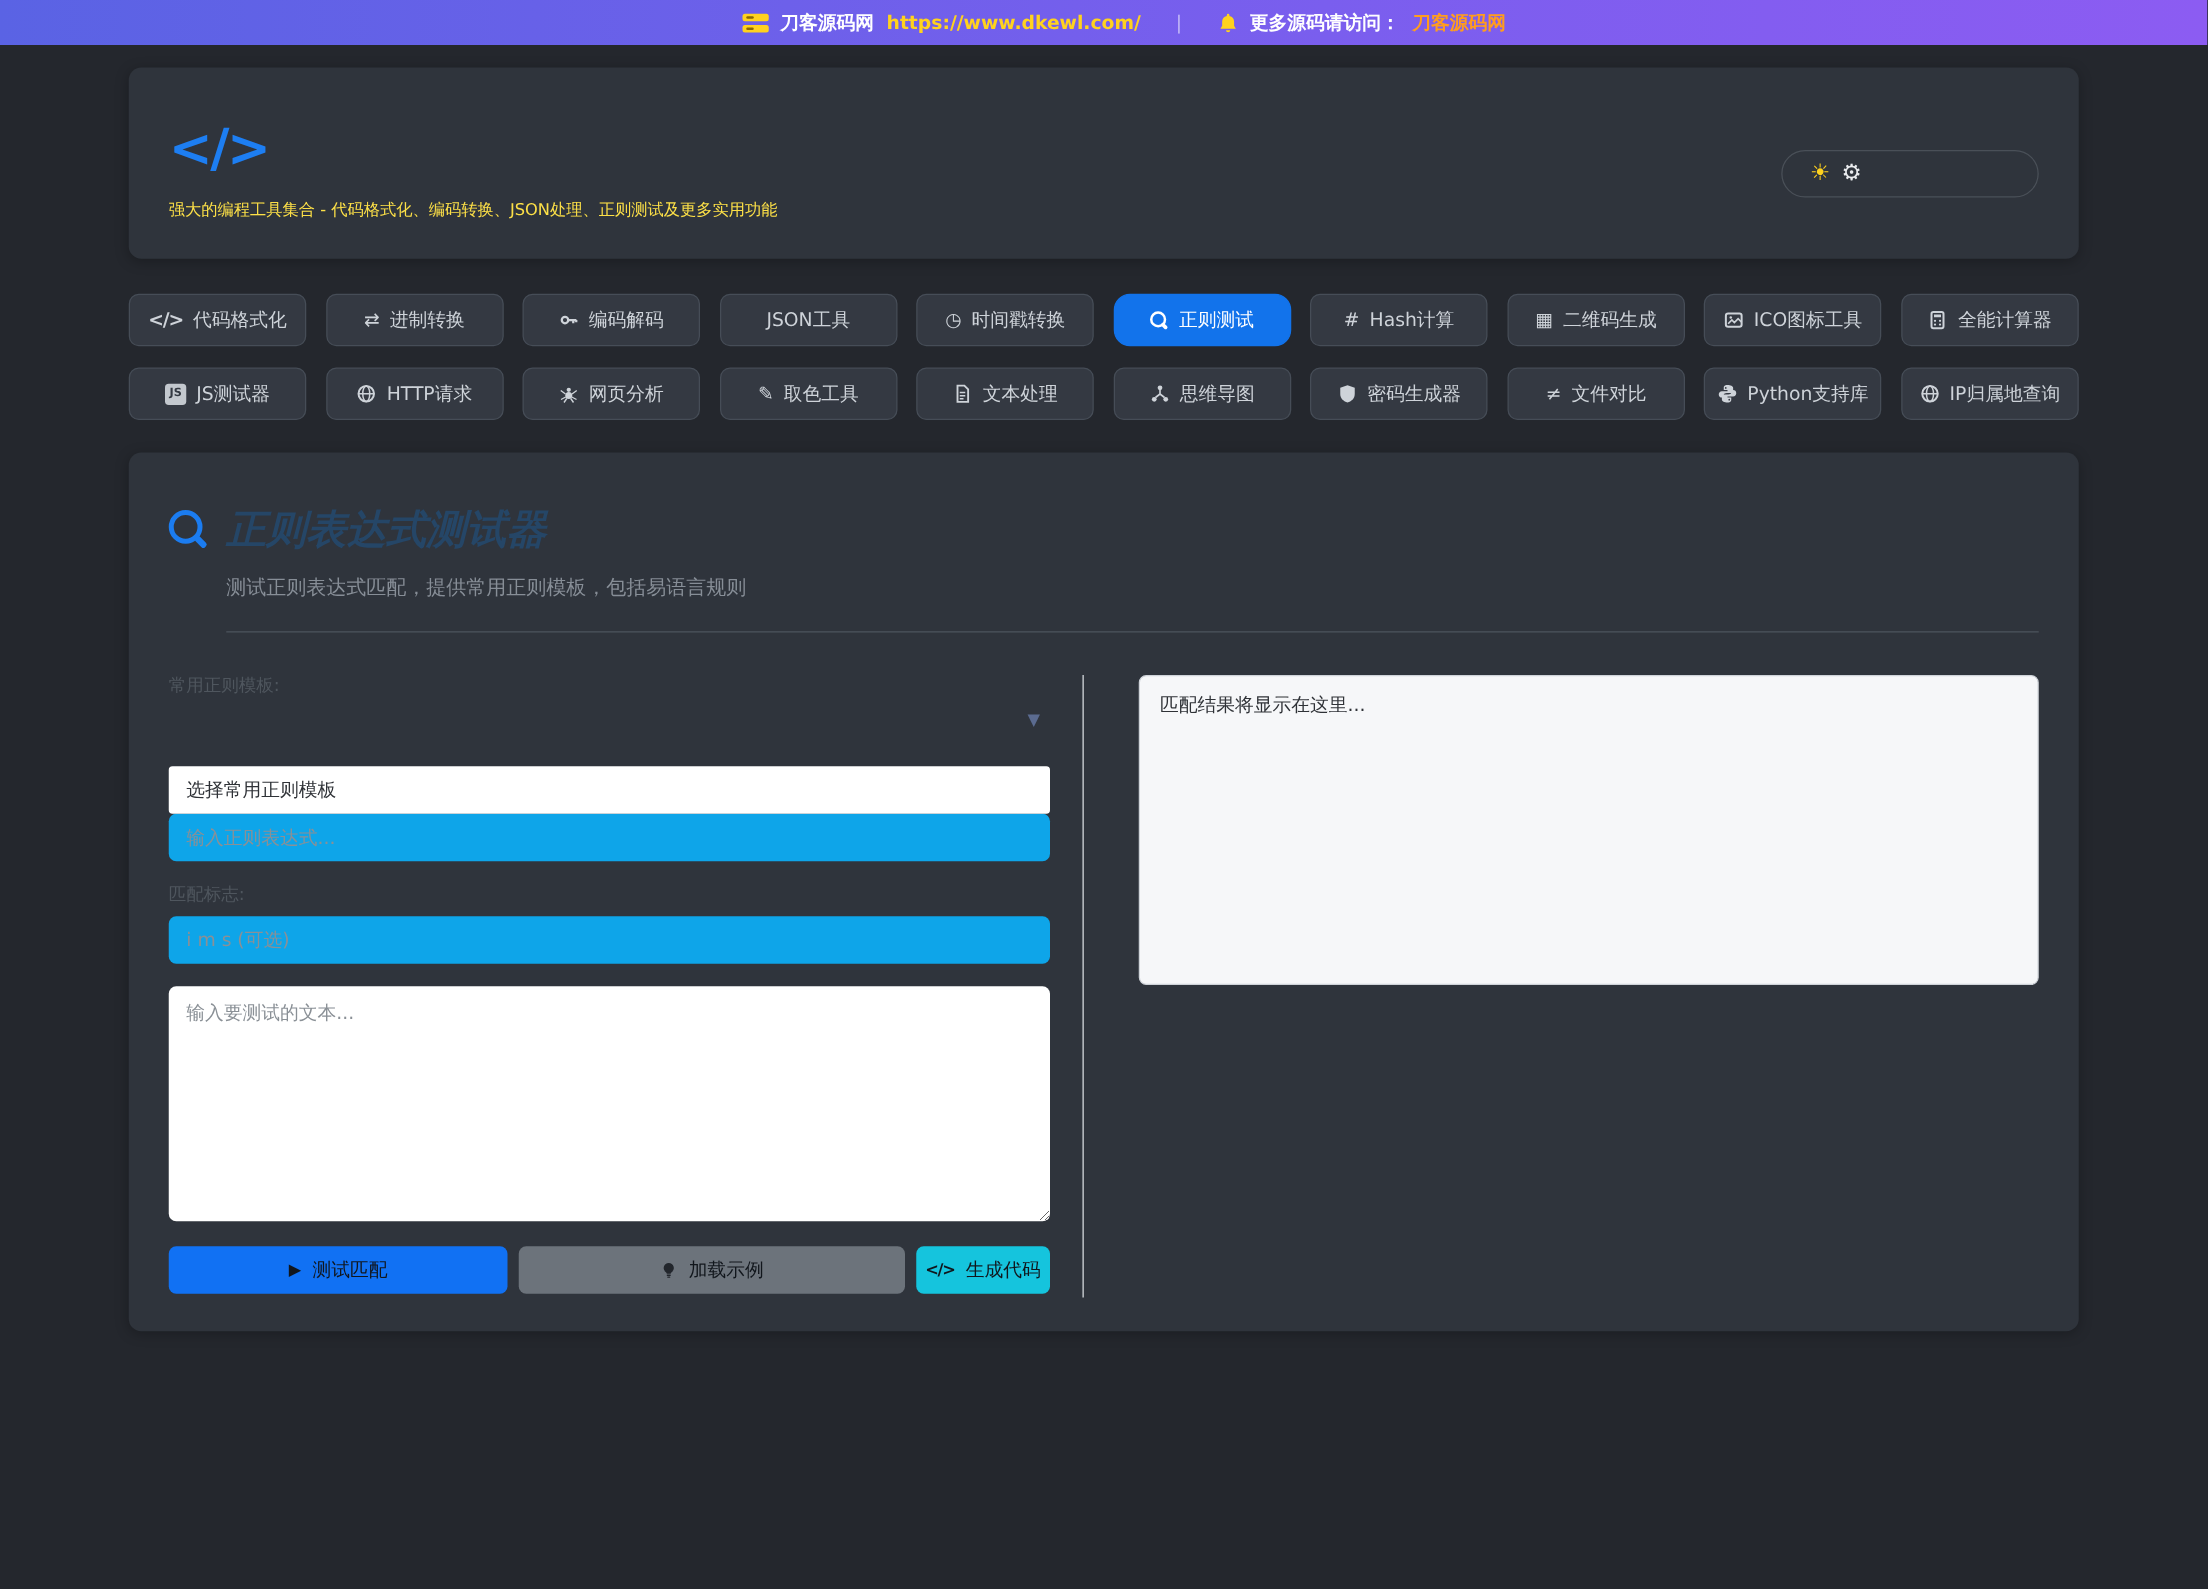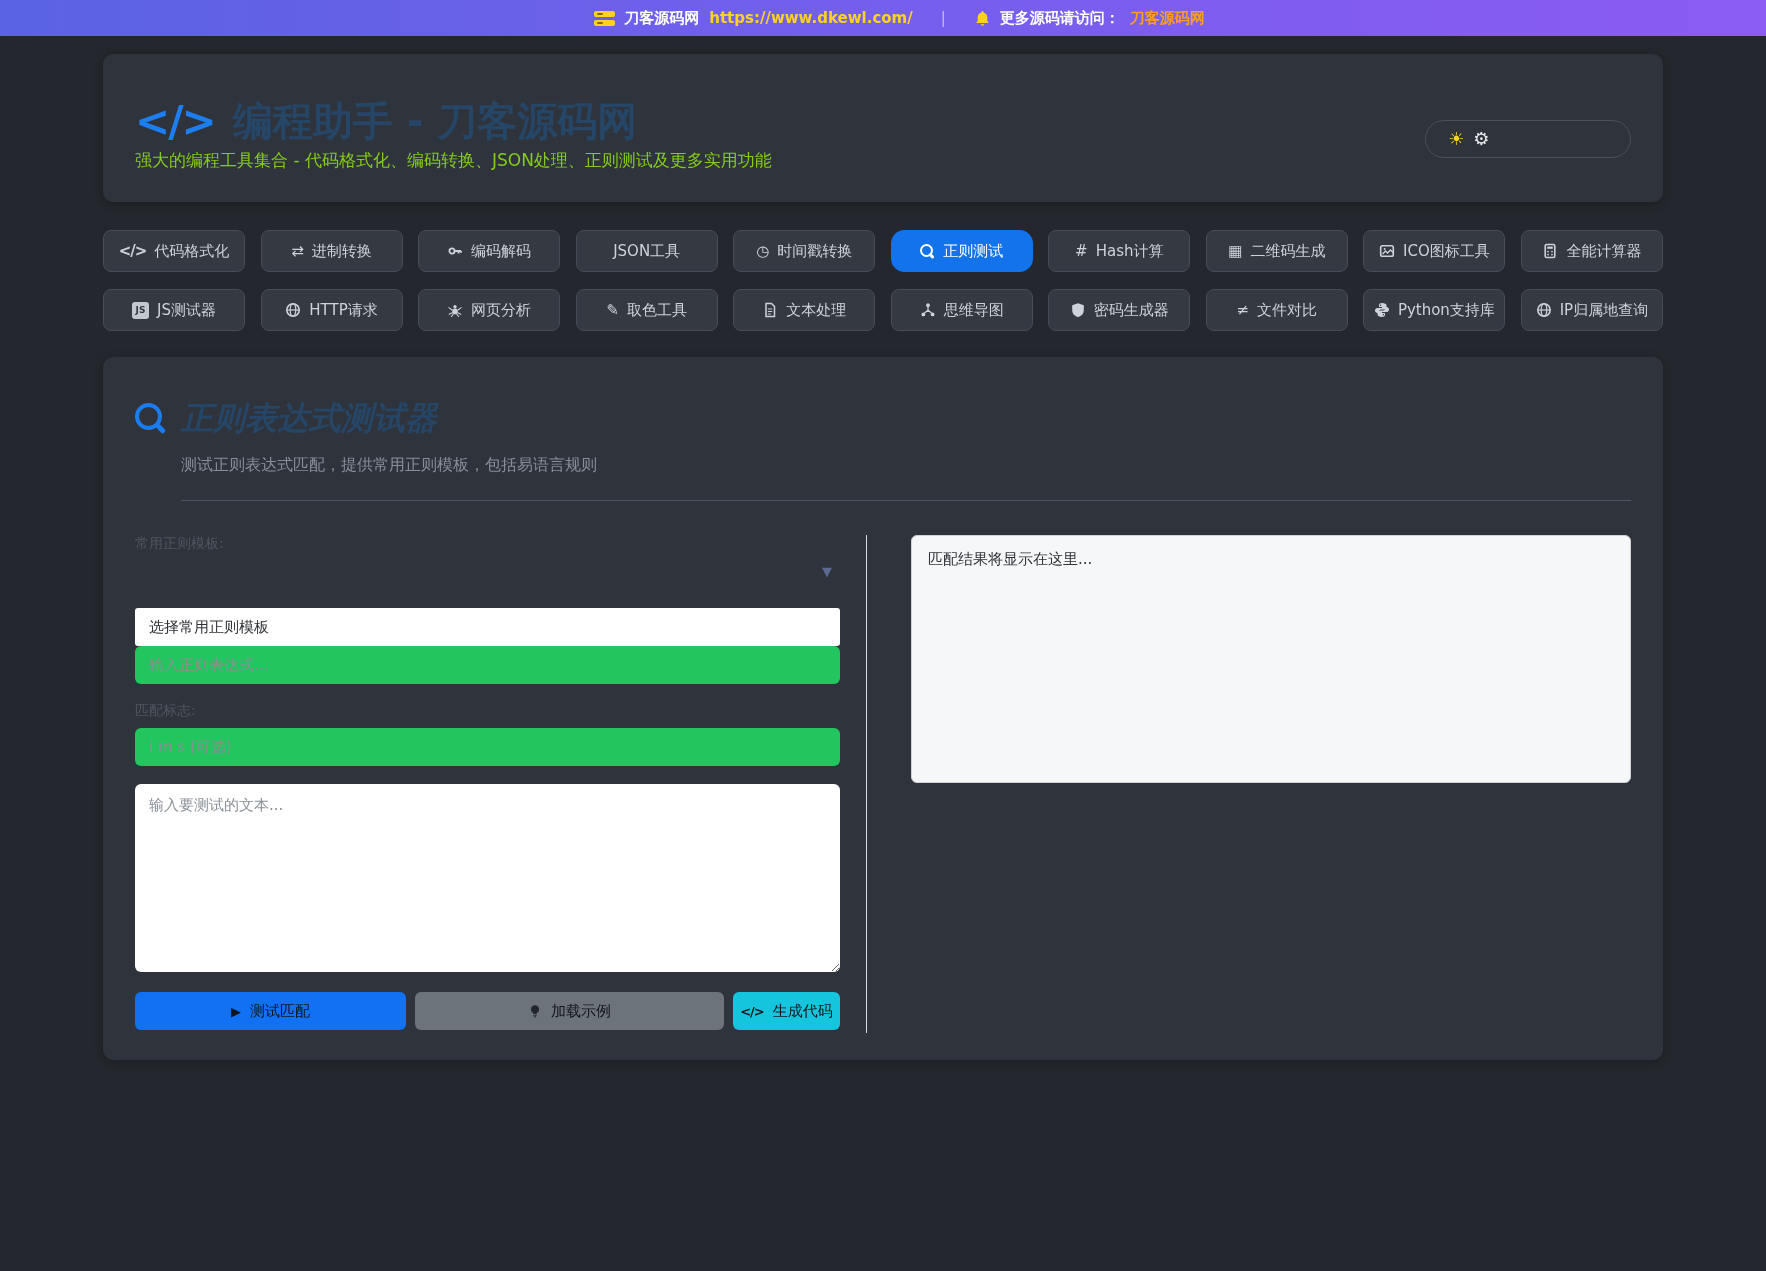--- a/index.html
+++ b/index.html
@@ -33,21 +33,21 @@
   
   .container { width: 1560px; margin: 0 auto; }
 
   .card { background: #2f343c; border-radius: 10px; box-shadow: 0 2px 10px rgba(0,0,0,.25); }
 
   
   .header-card { margin-top: 18px; padding: 40px 32px 30px; position: relative; }
   .logo-row { display: flex; align-items: center; gap: 18px; }
   .code-logo { color: #1d7ef2; font-size: 42px; font-weight: bold; letter-spacing: -2px; }
   .page-title { font-size: 40px; font-weight: bold; color: #254667; }
-  .page-sub { font-size: 17px; color: #84cc16; }
+  .page-sub { margin-top: 16px; font-size: 13px; color: #fde047; }
 
   .theme-toggle {
     position: absolute; right: 32px; top: 66px;
     width: 206px; height: 38px;
     border: 1px solid #4a5058; border-radius: 19px;
     display: flex; align-items: center; gap: 9px; padding-left: 22px;
     cursor: pointer;
   }
   .sun-glyph { color: #ffd21e; font-size: 18px; line-height: 1; }
   .gear-glyph { color: #e9ebee; font-size: 18px; line-height: 1; }
@@ -98,21 +98,21 @@
     appearance: none; -webkit-appearance: none;
     width: 100%; height: 38px; border: none; border-radius: 3px;
     background: #fff; color: #2f3237; font-size: 15px; padding: 0 24px 0 14px;
     font-family: inherit;
     margin-top: 47px;
   }
   .select-arrow { position: absolute; right: 8px; top: 3px; color: #5b6b90; font-size: 13px; pointer-events: none; }
 
   input.field {
     width: 100%; height: 38px; border: none; border-radius: 6px;
-    background: #22c55e; color: #2f3237; font-size: 15px; padding: 0 14px;
+    background: #0ea5e9; color: #2f3237; font-size: 15px; padding: 0 14px;
     font-family: inherit;
   }
   textarea.field {
     width: 100%; height: 188px; border: none; border-radius: 6px;
     background: #fff; color: #2f3237; font-size: 15px; padding: 12px 14px;
     font-family: inherit; resize: vertical;
   }
   ::placeholder { color: #8a9096; opacity: 1; }
 
   .btn-row { display: flex; gap: 9px; margin-top: 16px; }
@@ -148,21 +148,20 @@
   </svg>
   <span class="tb-notice">更多源码请访问：</span>
   <a href="#" class="tb-link">刀客源码网</a>
 </div>
 
 <div class="container">
 
   <div class="card header-card">
     <div class="logo-row">
       <span class="code-logo">&lt;/&gt;</span>
-      <h1 class="page-title" style="margin:0">编程助手 - 刀客源码网</h1>
     </div>
     <div class="page-sub">强大的编程工具集合 - 代码格式化、编码转换、JSON处理、正则测试及更多实用功能</div>
     <div class="theme-toggle">
       <span class="sun-glyph">☀</span>
       <span class="gear-glyph">⚙</span>
     </div>
   </div>
 
   <div class="tabs">
 

